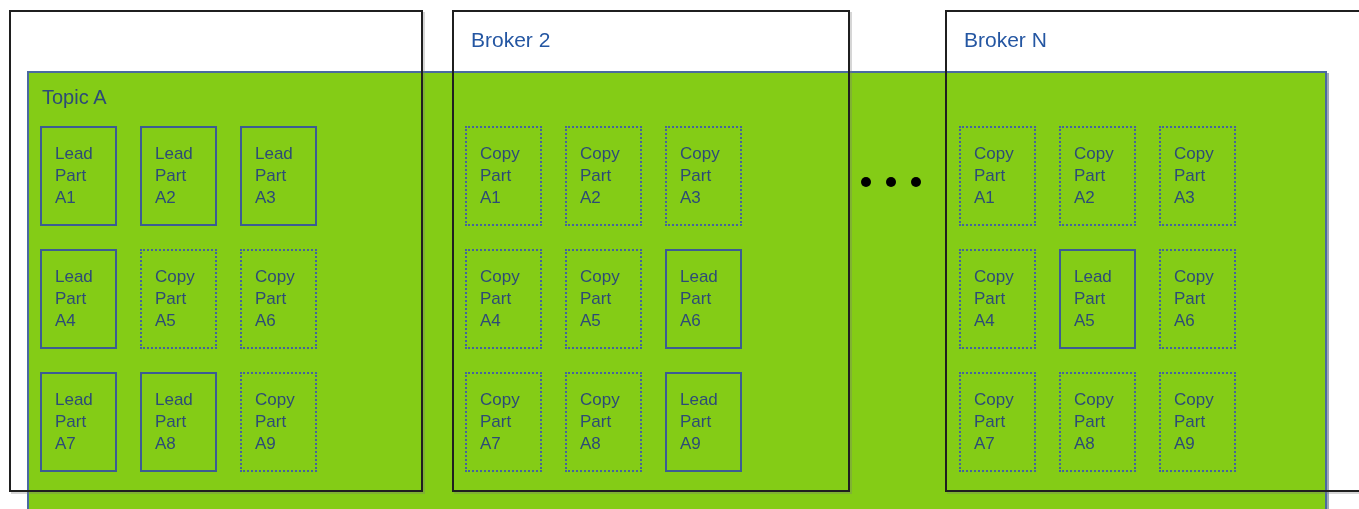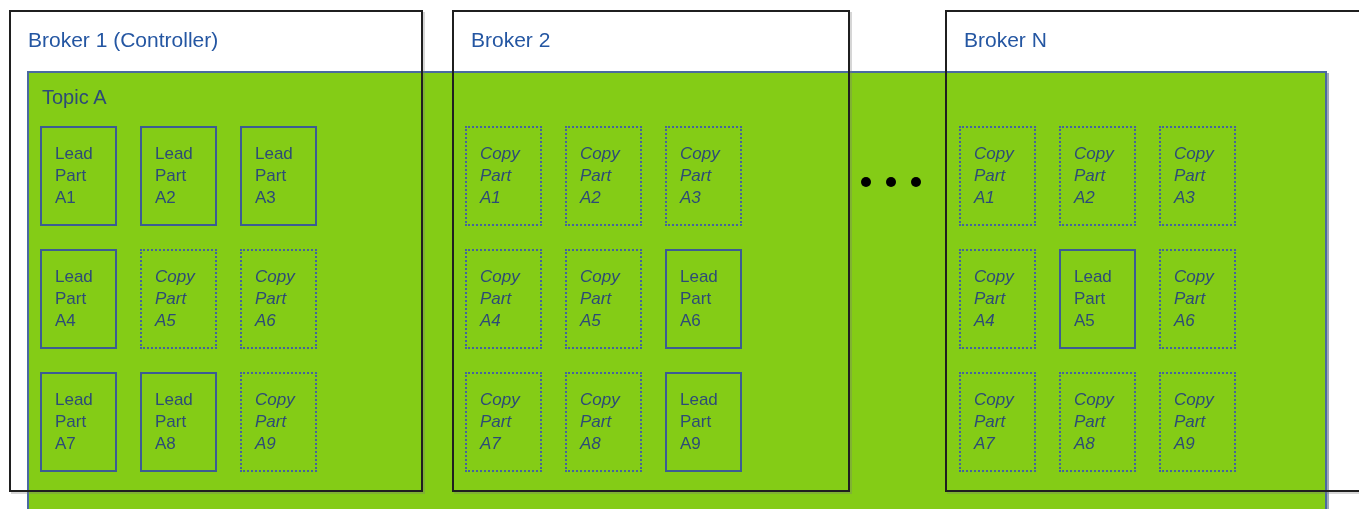--- a/index.html
+++ b/index.html
@@ -76,21 +76,21 @@
 
   .cell {
     box-sizing: border-box;
     color: #2d4b77;
     font-size: 17px;
     line-height: 22px;
     padding: 15px 4px 0 13px;
     background: transparent;
   }
   .cell.lead { border: 2px solid #3c5c92; }
-  .cell.copy { border: 2px dotted #45639c; font-style: italic; }
+  .cell.copy { border: 2px dotted #45639c; }
 
   
   .ellipsis {
     position: absolute;
     left: 861px;
     top: 177px;
     display: flex;
     gap: 15px;
     z-index: 2;
   }
@@ -104,21 +104,20 @@
 </head>
 <body>
 
 <div class="canvas">
 
   <div class="topic-band">
     <div class="topic-label">Topic A</div>
   </div>
 
   <section class="broker broker-1">
-    <h2 class="broker-title">Broker 1 (Controller)</h2>
     <div class="grid">
       <div class="cell lead">
           <div>Lead</div>
           <div>Part</div>
           <div>A1</div>
         </div>
       <div class="cell lead">
           <div>Lead</div>
           <div>Part</div>
           <div>A2</div>

